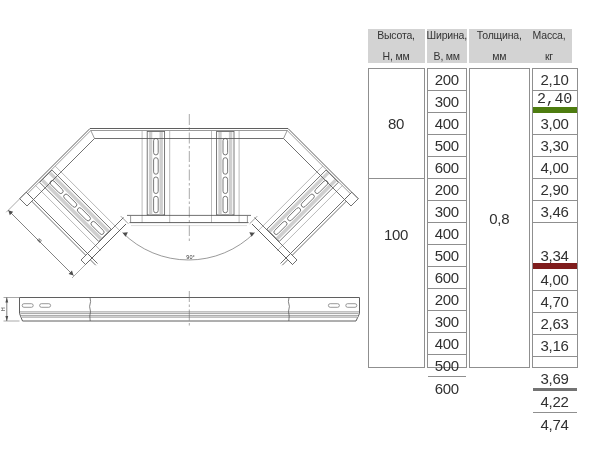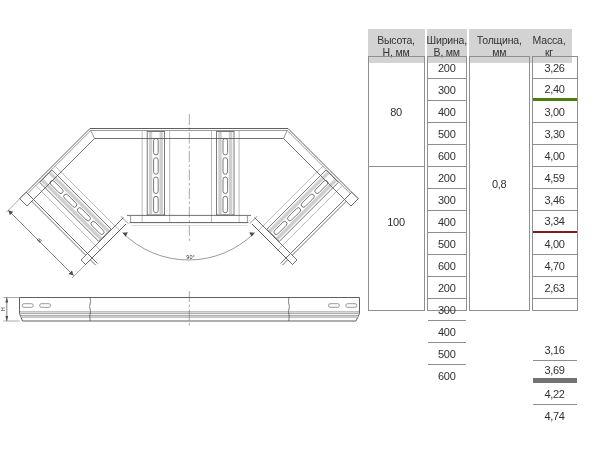--- a/index.html
+++ b/index.html
@@ -1,22 +1,22 @@
 <!DOCTYPE html>
 <html><head>
 <meta charset="utf-8">
 <style>
 html,body{margin:0;padding:0;background:#fff;}
 #page{position:relative;width:600px;height:450px;background:#fff;overflow:hidden;
   font-family:"Liberation Sans",sans-serif;}
 .hd{position:absolute;top:28.5px;height:34.5px;background:#d3d3d3;color:#333;
-  font-size:10.5px;line-height:12px;letter-spacing:-0.2px;text-align:center;display:flex;align-items:center;
+  font-size:10.5px;line-height:21px;letter-spacing:-0.2px;text-align:center;display:flex;align-items:center;
   justify-content:center;}
-.bx{position:absolute;top:56px;height:255px;border:1px solid #8f8f8f;box-sizing:border-box;
-  color:#303030;font-size:11px;letter-spacing:-0.3px;}
+.bx{position:absolute;top:68px;height:300px;border:1px solid #8f8f8f;box-sizing:border-box;
+  color:#303030;font-size:15px;letter-spacing:-0.3px;}
 .grp{height:110px;box-sizing:border-box;display:flex;align-items:center;justify-content:center;}
 .cl{height:22px;box-sizing:border-box;display:flex;align-items:center;justify-content:center;}
 .one{height:100%;display:flex;align-items:center;justify-content:center;}
 </style>
 </head>
 <body>
 <div id="page">
 
 <svg width="600" height="450" viewBox="0 0 600 450" style="position:absolute;left:0;top:0">
 
@@ -166,29 +166,29 @@
 <div class="cl" style="border-bottom:1px solid #8f8f8f;">400</div>
 <div class="cl" style="border-bottom:1px solid #8f8f8f;">500</div>
 <div class="cl" style="">600</div>
 </div>
 
 <div class="bx" style="left:469px;width:60.5px;">
       <div class="one">0,8</div>
     </div>
 
 <div class="bx" style="left:531.5px;width:46px;">
-<div class="cl" style="border-bottom:1px solid #8f8f8f;">3,26</div>
-<div class="cl" style="border-bottom:3px solid #4d7c0f;">2,40</div>
+<div class="cl" style="border-bottom:1px solid #8f8f8f;">2,10</div>
+<div class="cl" style="border-bottom:6px solid #4d7c0f;font-family:Liberation Mono, monospace;">2,40</div>
 <div class="cl" style="border-bottom:1px solid #8f8f8f;">3,00</div>
 <div class="cl" style="border-bottom:1px solid #8f8f8f;">3,30</div>
 <div class="cl" style="border-bottom:1px solid #8f8f8f;">4,00</div>
-<div class="cl" style="border-bottom:1px solid #8f8f8f;">4,59</div>
+<div class="cl" style="border-bottom:1px solid #8f8f8f;">2,90</div>
 <div class="cl" style="border-bottom:1px solid #8f8f8f;">3,46</div>
-<div class="cl" style="border-bottom:2px solid #7f1d1d;">3,34</div>
+<div class="cl" style="border-bottom:6px solid #7f1d1d;margin-top:24px;">3,34</div>
 <div class="cl" style="border-bottom:1px solid #8f8f8f;">4,00</div>
 <div class="cl" style="border-bottom:1px solid #8f8f8f;">4,70</div>
 <div class="cl" style="border-bottom:1px solid #8f8f8f;">2,63</div>
-<div class="cl" style="border-bottom:1px solid #8f8f8f;margin-top:40px;">3,16</div>
-<div class="cl" style="border-bottom:5px solid #737373;">3,69</div>
+<div class="cl" style="border-bottom:1px solid #8f8f8f;">3,16</div>
+<div class="cl" style="border-bottom:3px solid #737373;margin-top:12px;">3,69</div>
 <div class="cl" style="border-bottom:1px solid #8f8f8f;">4,22</div>
 <div class="cl" style="">4,74</div>
 </div>
 </div>
 
 </body></html>

